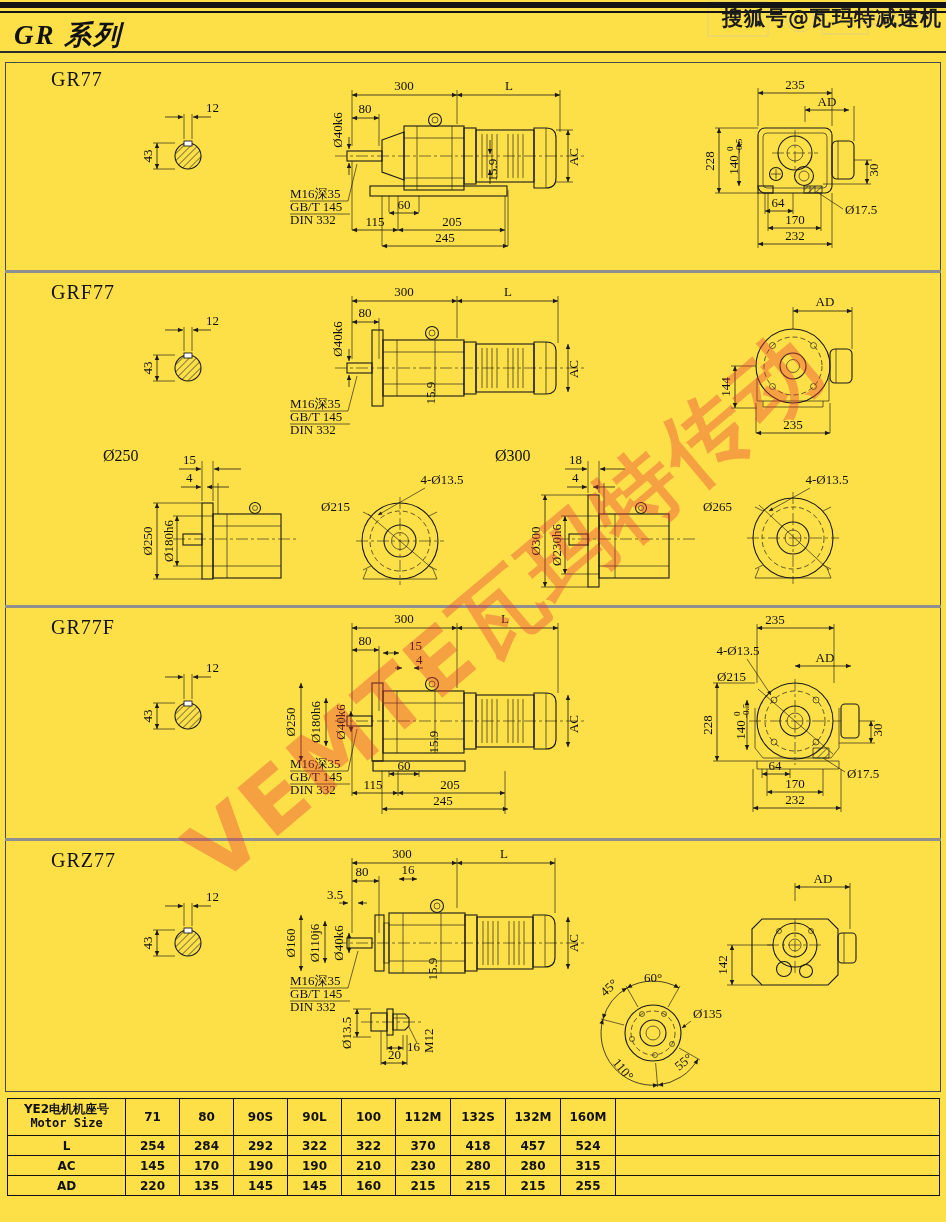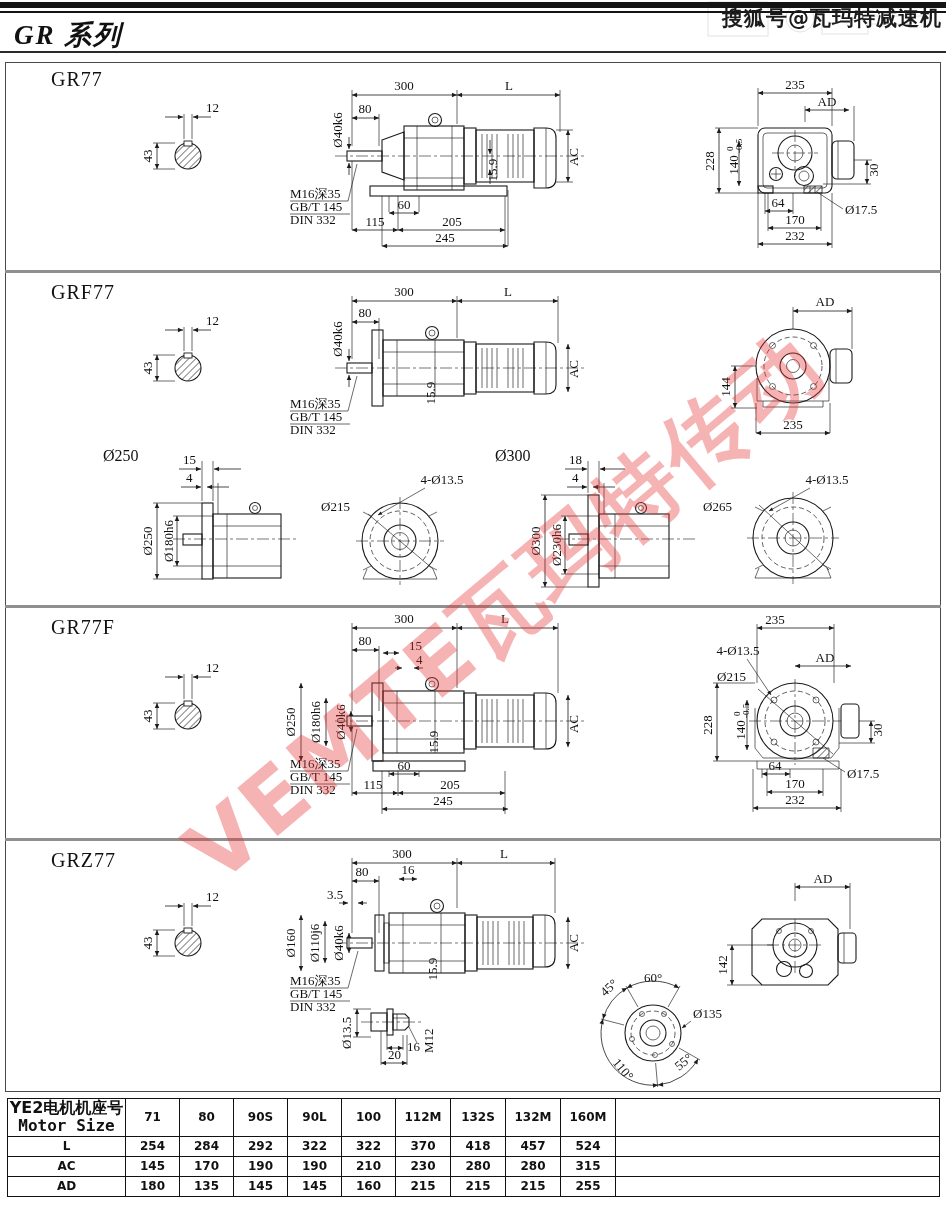--- a/index.html
+++ b/index.html
@@ -1,16 +1,16 @@
 <!DOCTYPE html>
 <html><head>
 <meta charset="utf-8">
 <style>
   html,body{margin:0;padding:0;background:#e8e8e8}
-  #page{position:relative;width:946px;height:1222px;background:#ffffff;overflow:hidden;
+  #page{position:relative;width:946px;height:1222px;background:#fde047;overflow:hidden;
         font-family:"Liberation Serif",serif;color:#111}
   .abs{position:absolute}
   
   #rule-thick{top:2px;left:0;width:946px;height:6px;background:#141414}
   #rule-thin{top:11px;left:0;width:946px;height:2px;background:#141414}
   #title{top:17px;left:14px;font:italic 700 27px "Liberation Serif",serif;letter-spacing:2px}
   #title-underline{top:51px;left:0;width:946px;height:1.5px;background:#2a2a2a}
   #wm-top{top:4px;right:4px;font:700 21px "DejaVu Sans",sans-serif;color:#1c1c1c;letter-spacing:1px}
   
   #frame{top:62px;left:5px;width:934px;height:1028px;border:1.5px solid #4a4a4a}
@@ -29,21 +29,21 @@
   text.hd{font-size:16px}
   
   #wm-diag{left:505px;top:608px;transform:translate(-50%,-50%) rotate(-40deg);
      font:700 86px "DejaVu Sans",sans-serif;white-space:nowrap;color:rgba(232,54,54,.38);
      letter-spacing:4px;pointer-events:none;z-index:5}
   
   #spec{top:1098px;left:7px;width:933px;border-collapse:collapse;table-layout:fixed;
         font-family:"DejaVu Sans",sans-serif}
   #spec td{border:1.4px solid #111;text-align:center;vertical-align:middle;
            font-weight:700;font-size:12px;padding:0;height:19px}
-  #spec td.hcell{font-size:16px;line-height:1.15}
+  #spec td.hcell{font-size:12px;line-height:1.15}
   #spec tr.hrow td{height:36px}
   #ghost{top:0;left:690px;opacity:.45}
 </style>
 </head>
 <body>
 
 <div id="page">
 
   <svg width="0" height="0" style="position:absolute">
     <defs>
@@ -587,21 +587,21 @@
       <td>190</td>
       <td>210</td>
       <td>230</td>
       <td>280</td>
       <td>280</td>
       <td>315</td>
       <td></td>
     </tr>
     <tr>
       <td>AD</td>
-      <td>180</td>
+      <td>220</td>
       <td>135</td>
       <td>145</td>
       <td>145</td>
       <td>160</td>
       <td>215</td>
       <td>215</td>
       <td>215</td>
       <td>255</td>
       <td></td>
     </tr>

